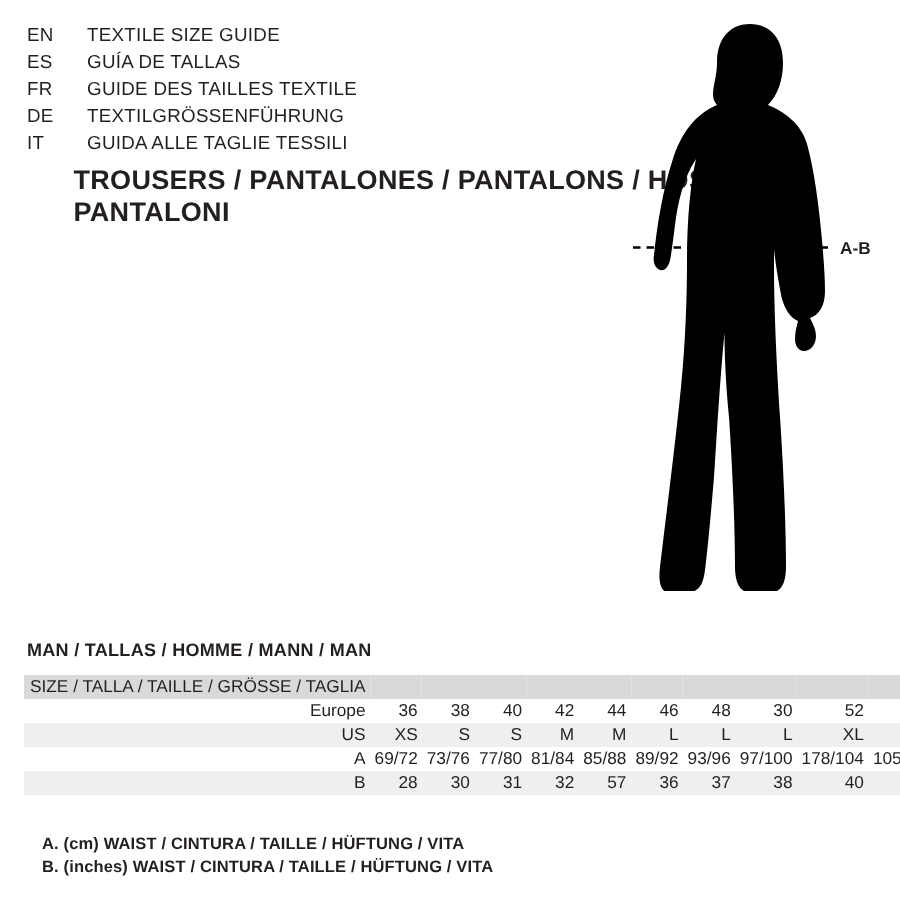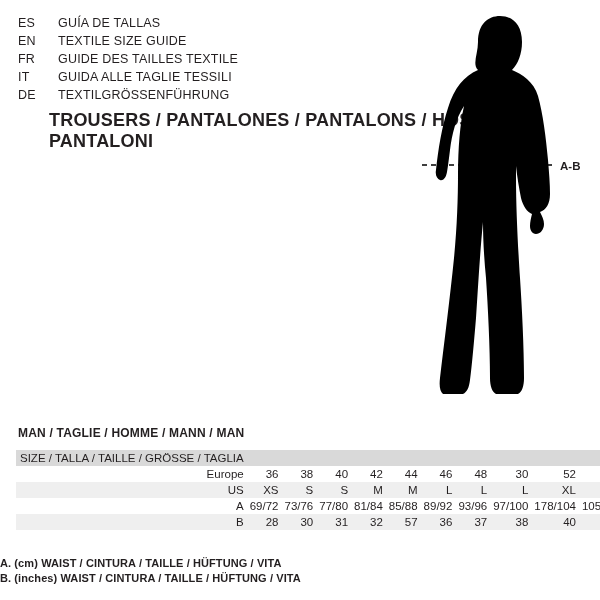--- a/index.html
+++ b/index.html
@@ -112,53 +112,53 @@
     width: 82px;
     padding-left: 4px;
   }
   table.size-table td.val {
     width: 47px;
   }
 
   
   .footnotes {
     position: absolute;
-    left: 0;
+    left: 28px;
     top: 556px;
     font-size: 11px;
     line-height: 15px;
     font-weight: bold;
   }
   .footnotes div { letter-spacing: 0.1px; }
 </style>
 </head>
 <body>
 
 <div class="page">
 
   <div class="lang-block">
     <div class="lang-row">
+      <span class="lang-code">EN</span>
+      <span class="lang-text">TEXTILE SIZE GUIDE</span>
+    </div>
+    <div class="lang-row">
       <span class="lang-code">ES</span>
       <span class="lang-text">GUÍA DE TALLAS</span>
     </div>
     <div class="lang-row">
-      <span class="lang-code">EN</span>
-      <span class="lang-text">TEXTILE SIZE GUIDE</span>
-    </div>
-    <div class="lang-row">
       <span class="lang-code">FR</span>
       <span class="lang-text">GUIDE DES TAILLES TEXTILE</span>
     </div>
     <div class="lang-row">
+      <span class="lang-code">DE</span>
+      <span class="lang-text">TEXTILGRÖSSENFÜHRUNG</span>
+    </div>
+    <div class="lang-row">
       <span class="lang-code">IT</span>
       <span class="lang-text">GUIDA ALLE TAGLIE TESSILI</span>
-    </div>
-    <div class="lang-row">
-      <span class="lang-code">DE</span>
-      <span class="lang-text">TEXTILGRÖSSENFÜHRUNG</span>
     </div>
   </div>
 
   <div class="section-title">TROUSERS / PANTALONES / PANTALONS / HOSEN / PANTALONI</div>
 
   <div class="figure-wrap">
     <svg class="figure-svg" width="200" height="400" viewBox="0 0 200 400">
       <path fill="#000000" d="
         M 78,34
         C 78,16 88,8 100,8
@@ -197,21 +197,21 @@
         C 38,142 42,118 48,100
         C 54,80 64,68 78,62
         C 72,56 78,46 78,34
         Z"></path>
 
       <line x1="22" y1="157" x2="152" y2="157" stroke="#000000" stroke-width="1.6" stroke-dasharray="5,4"></line>
     </svg>
     <div class="ab-label">A-B</div>
   </div>
 
-  <div class="table-title">MAN / TAGLIE / HOMME / MANN / MAN</div>
+  <div class="table-title">MAN / TALLAS / HOMME / MANN / MAN</div>
 
   <table class="size-table">
     <tbody>
       <tr class="shaded">
         <td class="label-col">SIZE / TALLA / TAILLE / GRÖSSE / TAGLIA</td>
         <td class="val"></td>
         <td class="val"></td>
         <td class="val"></td>
         <td class="val"></td>
         <td class="val"></td>

